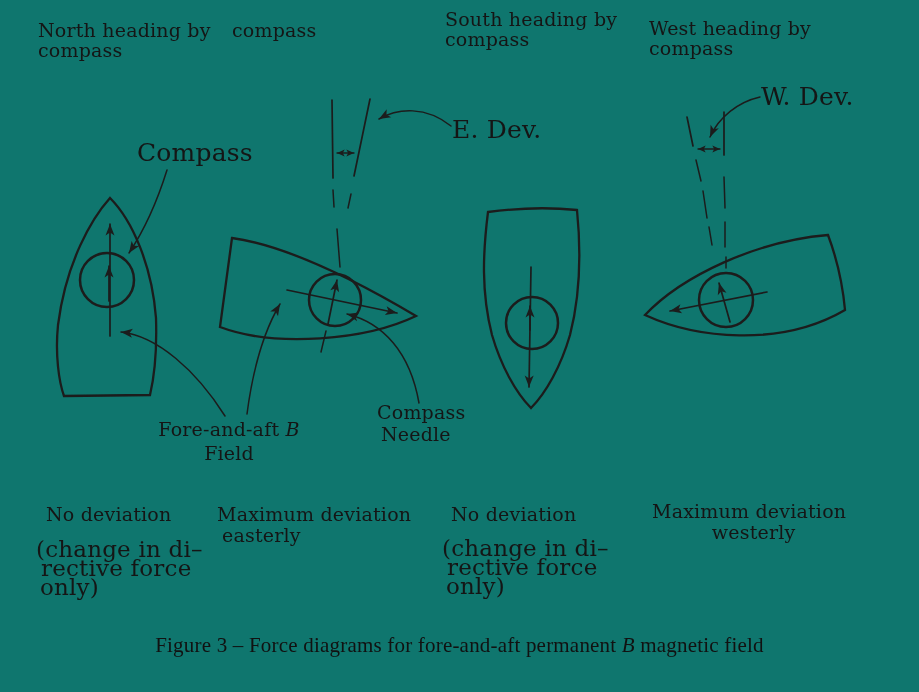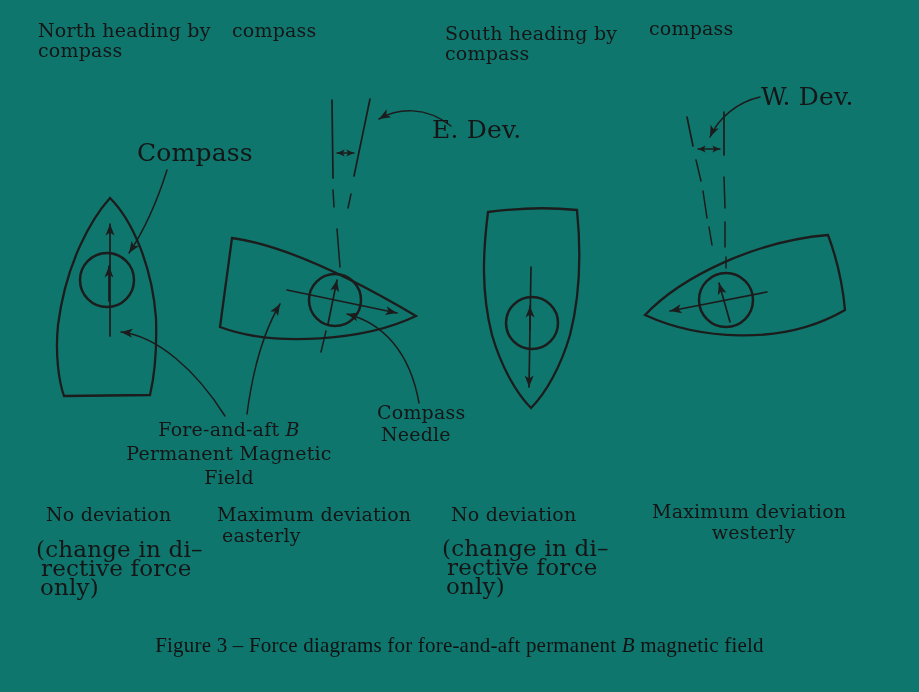--- a/index.html
+++ b/index.html
@@ -91,35 +91,35 @@
     </g>
   </svg>
 
   <div class="lbl heading" style="left:38px;top:20px">
     <div>North heading by</div>
     <div>compass</div>
   </div>
   <div class="lbl heading" style="left:232px;top:20px">
     <div>compass</div>
   </div>
-  <div class="lbl heading" style="left:445px;top:23px">
+  <div class="lbl heading" style="left:445px;top:9px">
     <div>South heading by</div>
     <div>compass</div>
   </div>
   <div class="lbl heading" style="left:649px;top:18px">
+    <div>West heading by</div>
     <div>compass</div>
   </div>
 
   <div class="lbl annot" style="left:137px;top:143px">Compass</div>
-  <div class="lbl annot" style="left:432px;top:120px">E. Dev.</div>
+  <div class="lbl annot" style="left:452px;top:120px">E. Dev.</div>
   <div class="lbl annot" style="left:761px;top:87px">W. Dev.</div>
 
   <div class="lbl centerblk" style="left:110px;top:417px;width:238px">
     <div><span>Fore-and-aft </span><i>B</i></div>
-    <div>Permanent Magnetic</div>
     <div>Field</div>
   </div>
 
   <div class="lbl needlelbl" style="left:377px;top:401px">
     <div>Compass</div>
     <div class="indent4">Needle</div>
   </div>
 
   <div class="lbl" style="left:46px;top:504px">No deviation</div>
   <div class="lbl note" style="left:36px;top:540px">

